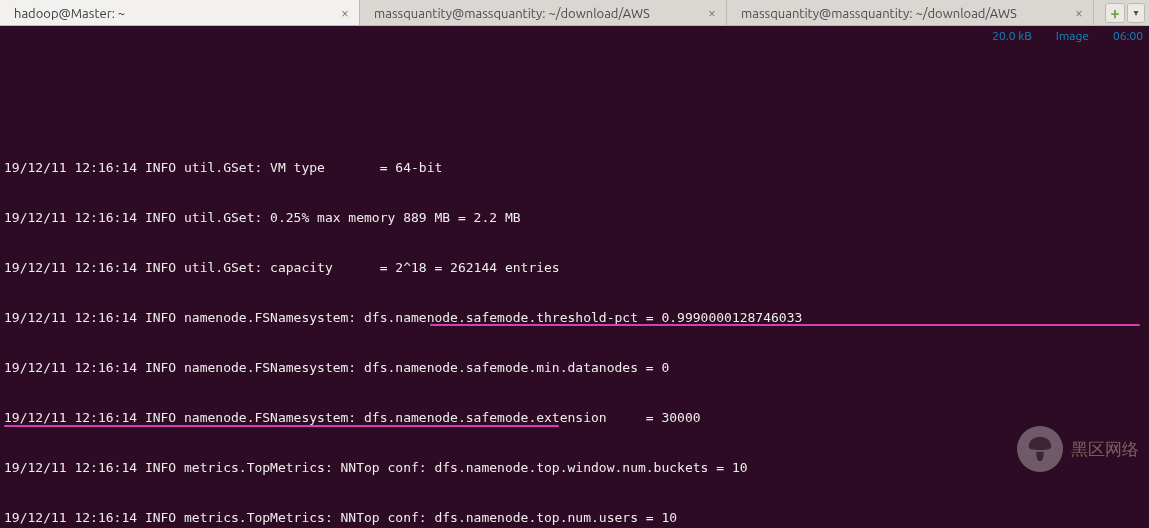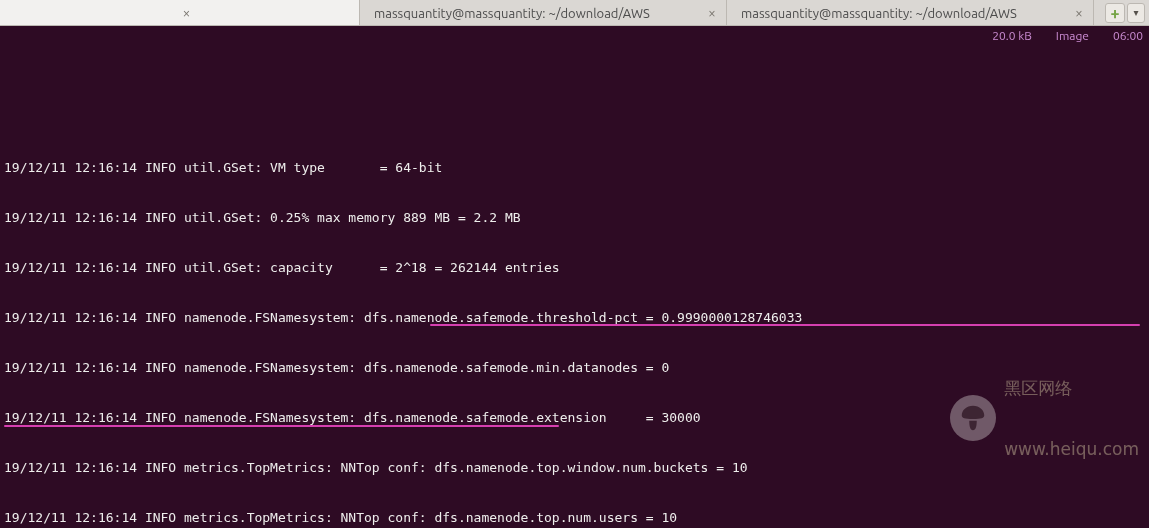--- a/index.html
+++ b/index.html
@@ -72,21 +72,21 @@
     font-size: 13px;
     line-height: 16.7px;
     white-space: pre;
     padding: 0 4px;
     height: calc(528px - 26px);
     overflow: hidden;
   }
   .behind {
     position: absolute;
     top: 0; right: 6px;
-    color: #f0abfc;
+    color: #0ea5e9;
     font-family: "Ubuntu","DejaVu Sans",sans-serif;
     font-size: 12px;
     display: flex;
     gap: 24px;
     opacity: 0.8;
     z-index: 0;
     padding-top: 2px;
   }
   .lines { position: relative; z-index: 1; }
   .hl1 {
@@ -114,20 +114,21 @@
     display:flex;align-items:center;justify-content:center;
   }
   .watermark .mush svg { width: 30px; height: 30px; }
   .watermark .txt { color: #fef9c3; font-family: "DejaVu Sans",sans-serif; font-size: 17px; line-height: 1.2; }
 </style>
 </head>
 <body>
 
 <div class="tabbar">
   <div class="tab active tab0">
+    <span class="lbl">hadoop@Master: ~</span>
     <span class="close">×</span>
   </div>
   <div class="tab tab1">
     <span class="lbl">massquantity@massquantity: ~/download/AWS</span>
     <span class="close">×</span>
   </div>
   <div class="tab tab2">
     <span class="lbl">massquantity@massquantity: ~/download/AWS</span>
     <span class="close">×</span>
   </div>
@@ -188,16 +189,15 @@
 
   
   <div class="watermark">
     <div class="mush">
       <svg viewBox="0 0 32 32">
           <path d="M16 3C9 3 4 8 4 13c0 3 3 4 12 4s12-1 12-4c0-5-5-10-12-10zm-4 16c0 6 1 10 4 10s4-4 4-10h-8z" fill="#5b5650"></path>
         </svg>
     </div>
     <div class="txt">
       <div>黑区网络</div>
-      <div>www.heiqu.com</div>
     </div>
   </div>
 </div>
 
 </body></html>

